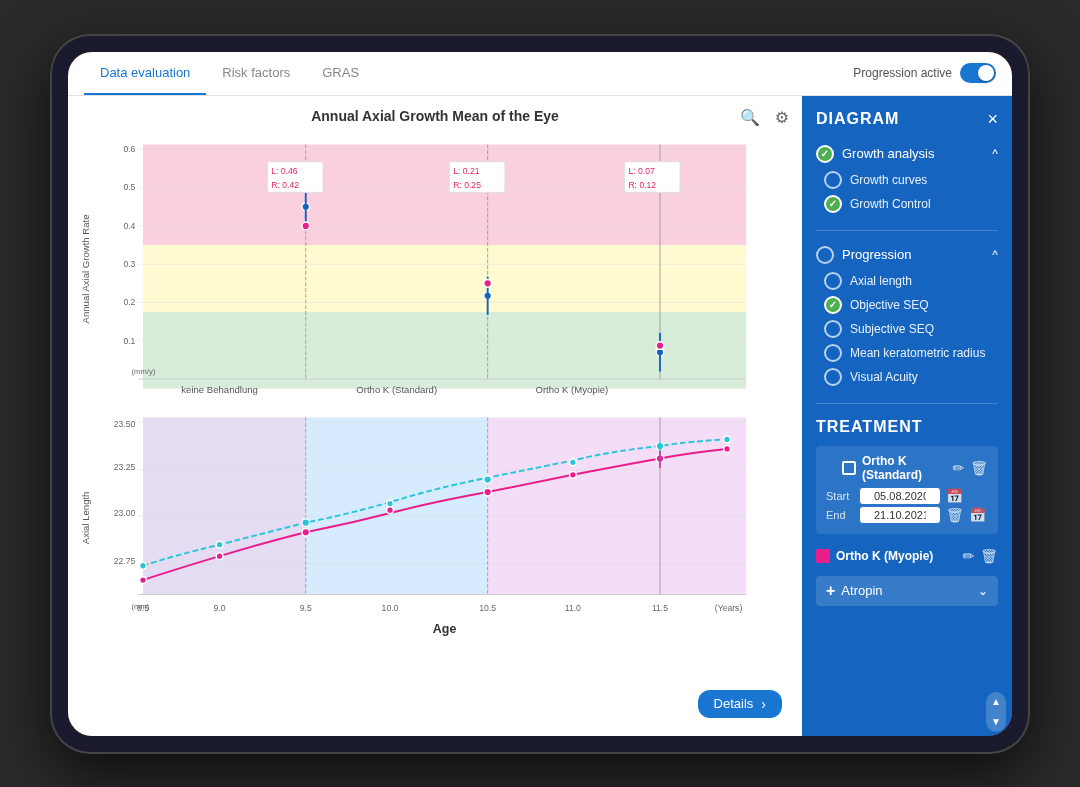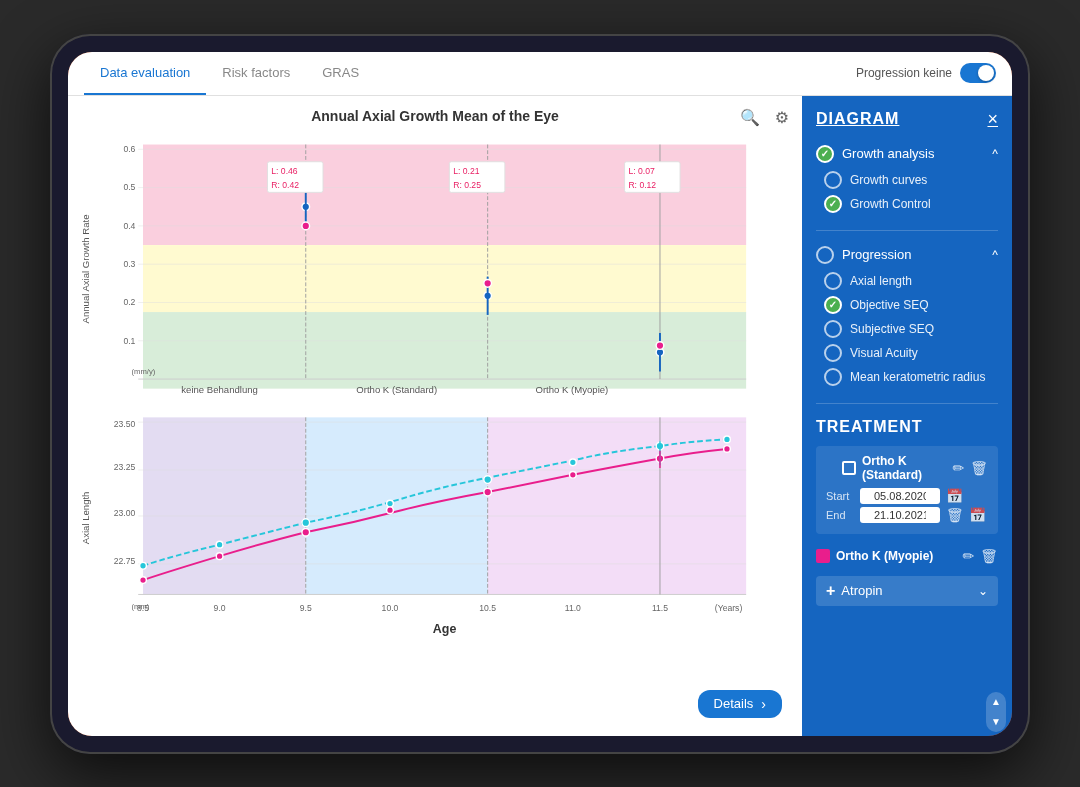--- a/index.html
+++ b/index.html
@@ -131,21 +131,20 @@
       display: flex;
       flex-direction: column;
       overflow-y: auto;
       flex-shrink: 0;
     }
     .panel-header {
       display: flex;
       align-items: center;
       justify-content: space-between;
       padding: 14px 14px 8px 14px;
-      text-decoration: underline;
     }
     .panel-title {
       font-size: 16px;
       font-weight: 700;
       letter-spacing: 1px;
       color: white;
     }
     .close-btn {
       color: white;
       font-size: 18px;
@@ -355,21 +354,21 @@
         <span>Data evaluation</span>
       </div>
       <div class="nav-tab">
         <span>Risk factors</span>
       </div>
       <div class="nav-tab">
         <span>GRAS</span>
       </div>
       <div class="nav-spacer"></div>
       <div class="progression-toggle">
-        <span>Progression keine</span>
+        <span>Progression active</span>
         <div class="toggle-switch"></div>
       </div>
     </div>
 
     <div class="main-content">
 
       <div class="chart-area">
         <div style="display:flex; align-items:center; justify-content:center; position:relative;">
           <div class="chart-title">Annual Axial Growth Mean of the Eye</div>
           <div style="position:absolute; right:0; display:flex; gap:8px;">
@@ -550,25 +549,25 @@
             <div class="sub-item">
               <div class="checkmark-icon"></div>
               <span>Objective SEQ</span>
             </div>
             <div class="sub-item">
               <div class="radio-circle"></div>
               <span>Subjective SEQ</span>
             </div>
             <div class="sub-item">
               <div class="radio-circle"></div>
-              <span>Visual Acuity</span>
+              <span>Mean keratometric radius</span>
             </div>
             <div class="sub-item">
               <div class="radio-circle"></div>
-              <span>Mean keratometric radius</span>
+              <span>Visual Acuity</span>
             </div>
           </div>
         </div>
 
         <div class="divider"></div>
 
         <div class="treatment-section">
           <div class="treatment-title">TREATMENT</div>
 
           <div class="treatment-item">

